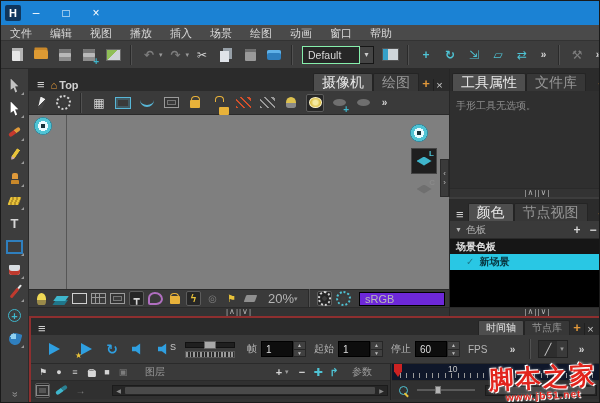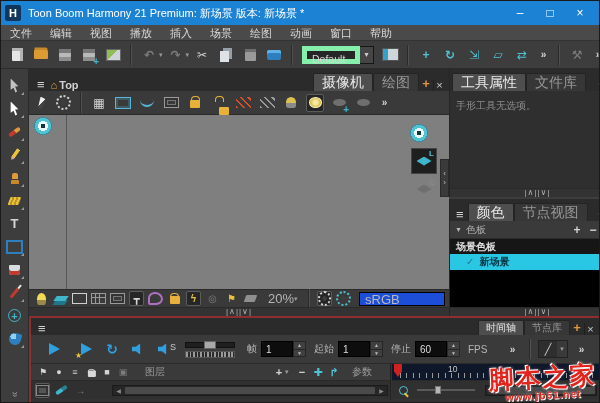--- a/index.html
+++ b/index.html
@@ -23,21 +23,21 @@
   .sep{width:2px;height:20px;background:#2a2a2a;border-right:1px solid #515151;margin:0 5px;flex:none;}
   .g-teal{color:#4fc3d4;}
   .g-blue{color:#2f9fe0;}
   .g-light{color:#d5d5d5;}
   .g-gray{color:#7d7d7d;}
   .g-yellow{color:#e8c23a;}
   .g-bold{font-weight:bold;}
   .drop{width:8px;font-size:7px;color:#9a9a9a;margin:0 1px 0 -2px;}
   .pressed{background:#262626;border:1px solid #5c5c5c;border-radius:2px;}
   .combo{display:flex;height:18px;margin:0 4px;flex:none;}
-  .combo-val{width:58px;background:#262626;border:5px solid #86efac;color:#d8d8d8;font-size:10.5px;line-height:16px;padding:0 5px;}
+  .combo-val{width:58px;background:#262626;border:1px solid #86efac;color:#d8d8d8;font-size:10.5px;line-height:16px;padding:0 5px;}
   .combo-arrow{width:14px;background:#454545;border:1px solid #161616;border-left:none;color:#ccc;font-size:8px;display:flex;align-items:center;justify-content:center;}
 
   
   .s-page::before{content:"";width:11px;height:13px;background:#e6e6e6;border-radius:1px;box-shadow:inset -3px 3px 0 #b4b4b4;}
   .s-folder::before{content:"";width:14px;height:9px;background:#dd9a33;border-radius:1px 2px 1px 1px;box-shadow:-0px -3px 0 -0.5px #c9882a;}
   .s-floppy::before{content:"";width:12px;height:12px;background:#b9b9b9;border-radius:1px;box-shadow:inset 0 4px 0 #787878,inset 0 -4px 0 #8d8d8d;}
   .m-plus::after{content:"+";position:absolute;right:-1px;bottom:-3px;color:#3fb6cc;font-size:10px;font-weight:bold;}
   .s-image::before{content:"";width:13px;height:10px;background:linear-gradient(135deg,#8fbe57 0 45%,#cfd3d8 45%);border:1px solid #666;}
   .s-copy::before{content:"";width:9px;height:11px;background:#dfe3e8;box-shadow:3px -3px 0 #97a0a8;margin:3px 0 0 -3px;}
   .s-paste::before{content:"";width:11px;height:12px;background:#9a9a9a;border-radius:1px;box-shadow:inset 0 3px 0 #6e6e6e;}
@@ -112,21 +112,21 @@
   .canvas-line{position:absolute;left:37px;top:0;bottom:0;width:1px;background:#565656;}
   .cv-eye{position:absolute;right:16px;top:7px;}
   .cv-l{position:absolute;right:12px;top:33px;width:26px;height:26px;background:#1f1f1f;border:1px solid #444;display:flex;align-items:center;justify-content:center;}
   .cv-l .lbl, .cv-c .lbl{position:absolute;right:2px;top:0;font-size:8px;color:#4fc3d4;font-weight:bold;}
   .cv-c{position:absolute;right:12px;top:63px;width:26px;height:22px;display:flex;align-items:center;justify-content:center;}
   .cv-c .lbl{color:#8a8a8a;}
   .cv-split{position:absolute;right:0;top:44px;width:9px;height:38px;background:#3a3a3a;border:1px solid #2a2a2a;display:flex;flex-direction:column;align-items:center;justify-content:center;color:#bbb;font-size:8px;line-height:9px;}
   .statusbar{height:18px;background:#3a3a3a;border-top:1px solid #2a2a2a;display:flex;align-items:center;padding:0 3px;}
   .statusbar .ic{width:15px;height:15px;margin:0 2px;font-size:10px;}
   .zoom-val{color:#b5b5b5;font-size:13px;margin:0 2px 0 8px;}
-  .srgb{margin-left:6px;flex:1;max-width:86px;height:14px;background:#1d4ed8;border:1px solid #000;color:#b9b9b9;font-size:13px;line-height:13px;padding:0 5px;}
+  .srgb{margin-left:6px;flex:1;max-width:86px;height:14px;background:#6d28d9;border:1px solid #000;color:#b9b9b9;font-size:11px;line-height:13px;padding:0 5px;}
 
   
   .rstack{position:absolute;left:448px;top:0;width:176px;height:247px;display:flex;flex-direction:column;}
   .rpanel{background:#2f2f2f;border-left:1px solid #262626;display:flex;flex-direction:column;}
   .toolprops{height:128px;}
   .colorpanel{height:117px;margin-top:2px;}
   .rpanel .tabbar{padding-left:2px;}
   .props-msg{flex:1;color:#8f8f8f;font-size:10px;padding:8px 6px;}
   .pal-row{height:18px;background:#3a3a3a;display:flex;align-items:center;padding:0 5px;border-bottom:1px solid #2a2a2a;}
   .pal-arrow{color:#b5b5b5;font-size:7px;margin-right:4px;}
@@ -184,21 +184,20 @@
   .wm1{font-family:"Liberation Serif","DejaVu Serif",serif;font-size:25px;font-weight:900;color:#e2241d;letter-spacing:2px;line-height:24px;text-shadow:0 0 3px #fff,1px 1px 0 #fff,-1px -1px 0 #fff;}
   .wm2{font-size:10px;font-weight:bold;color:#e2241d;letter-spacing:1px;text-shadow:0 0 2px #fff,1px 1px 0 #fff;}
 </style>
 </head>
 <body>
 
 <div class="win">
 
   <div class="titlebar">
     <span class="logo">H</span>
-    <span class="title-text">Toon Boom Harmony 21 Premium: 新场景 版本: 新场景 *</span>
     <span class="winbtn">–</span>
     <span class="winbtn">□</span>
     <span class="winbtn">×</span>
   </div>
 
   <div class="menubar">
     <span class="menu-item">文件</span>
     <span class="menu-item">编辑</span>
     <span class="menu-item">视图</span>
     <span class="menu-item">播放</span>

